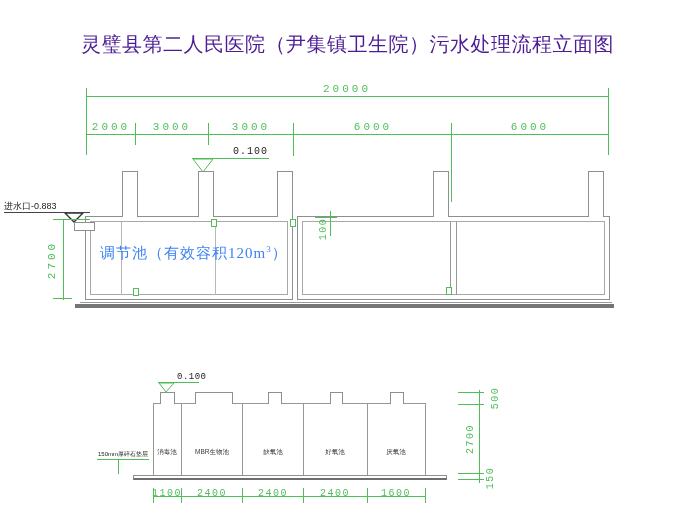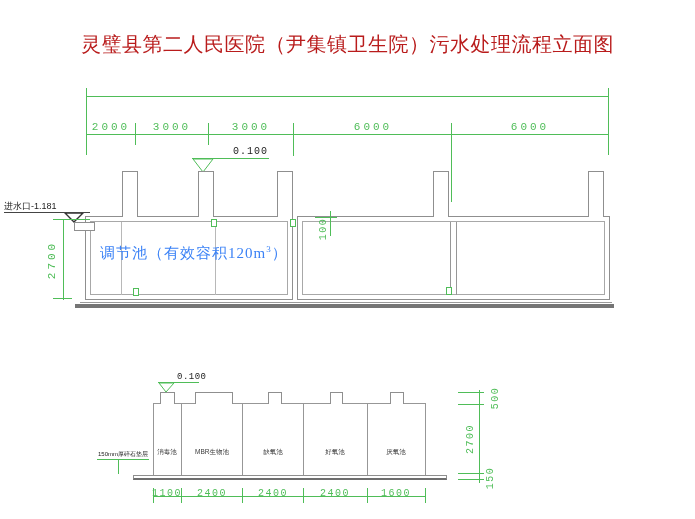--- a/index.html
+++ b/index.html
@@ -18,44 +18,45 @@
   .gsq{position:absolute;border:1px solid #4fbd58;background:#fff;box-sizing:border-box;width:6px;height:8px;}
   .cyan{position:absolute;color:#3b82f6;font-size:15px;letter-spacing:1px;white-space:nowrap;font-family:Liberation Serif, serif;}
   .tiny{position:absolute;color:#3a3a3a;font-size:6.5px;white-space:nowrap;font-family:"Liberation Sans",sans-serif;}
   sup{font-size:9px;}
 </style>
 </head>
 <body>
 
 <div id="canvas">
 
-  <div class="abs" style="left:0;right:0;top:31px;text-align:center;font-family:'Liberation Serif','DejaVu Serif',serif;font-size:20px;color:#b91c1c;letter-spacing:0.5px;">灵璧县第二人民医院（尹集镇卫生院）污水处理流程立面图</div>
+  <div class="abs" style="left:0;right:0;top:31px;text-align:center;font-family:'Liberation Serif','DejaVu Serif',serif;font-size:20px;color:#4c1d95;letter-spacing:0.5px;">灵璧县第二人民医院（尹集镇卫生院）污水处理流程立面图</div>
 
   <div class="gline" style="left:86px;top:96px;width:522px;height:1px;"></div>
   <div class="gline" style="left:86px;top:134px;width:522px;height:1px;"></div>
   <div class="gline" style="left:86px;top:88px;width:1px;height:67px;"></div>
   <div class="gline" style="left:608px;top:88px;width:1px;height:67px;"></div>
   <div class="gline" style="left:135px;top:123px;width:1px;height:22px;"></div>
   <div class="gline" style="left:208px;top:123px;width:1px;height:22px;"></div>
   <div class="gline" style="left:293px;top:123px;width:1px;height:33px;"></div>
   <div class="gline" style="left:451px;top:123px;width:1px;height:79px;"></div>
 
+  <div class="gtext" style="left:86px;width:522px;top:83px;text-align:center;">20000</div>
   <span class="gtext ctr" style="left:111px;top:127px;">2000</span>
   <span class="gtext ctr" style="left:172px;top:127px;">3000</span>
   <span class="gtext ctr" style="left:251px;top:127px;">3000</span>
   <span class="gtext ctr" style="left:373px;top:127px;">6000</span>
   <span class="gtext ctr" style="left:530px;top:127px;">6000</span>
 
   <span class="ktext" style="left:233px;top:146px;">0.100</span>
   <div class="gline" style="left:192px;top:158px;width:77px;height:1px;"></div>
   <svg class="abs" style="left:192px;top:159px;" width="22" height="15">
     <polygon points="1,0 21,0 11,13" fill="none" stroke="#4fbd58" stroke-width="1"></polygon>
   </svg>
 
-  <span style="position:absolute;left:4px;top:200px;font-size:9px;color:#222;font-family:'Liberation Sans',sans-serif;white-space:nowrap;">进水口-1.181</span>
+  <span style="position:absolute;left:4px;top:200px;font-size:9px;color:#222;font-family:'Liberation Sans',sans-serif;white-space:nowrap;">进水口-0.883</span>
   <div class="wall" style="left:4px;top:212px;width:86px;height:1px;background:#444;"></div>
   <svg class="abs" style="left:64px;top:213px;" width="21" height="11">
     <polygon points="1,0 19,0 10,9" fill="none" stroke="#333" stroke-width="1.4"></polygon>
   </svg>
 
   <div class="box" style="left:85px;top:216px;width:208px;height:84px;"></div>
   <div class="thinbox" style="left:90px;top:221px;width:198px;height:74px;"></div>
   <div class="box" style="left:297px;top:216px;width:313px;height:84px;"></div>
   <div class="thinbox" style="left:302px;top:221px;width:303px;height:74px;"></div>
 

